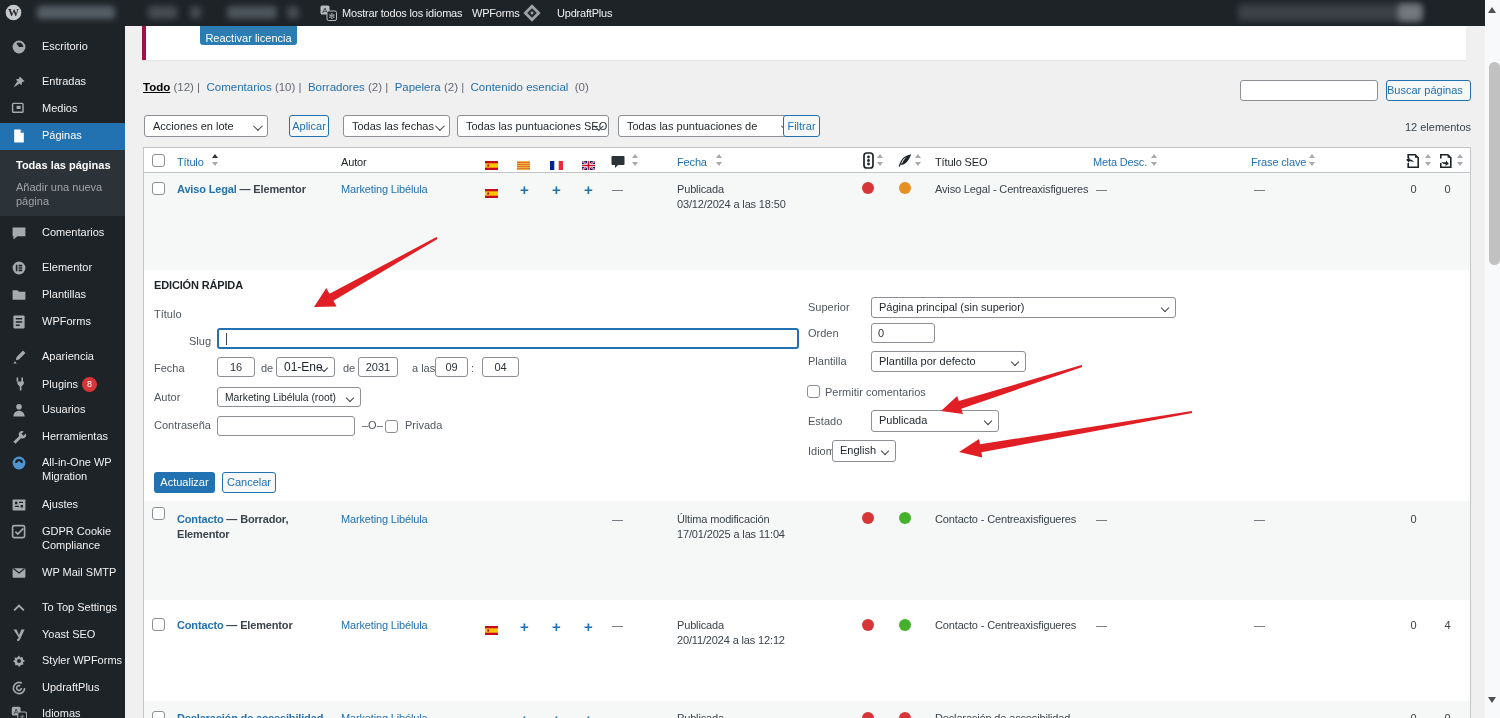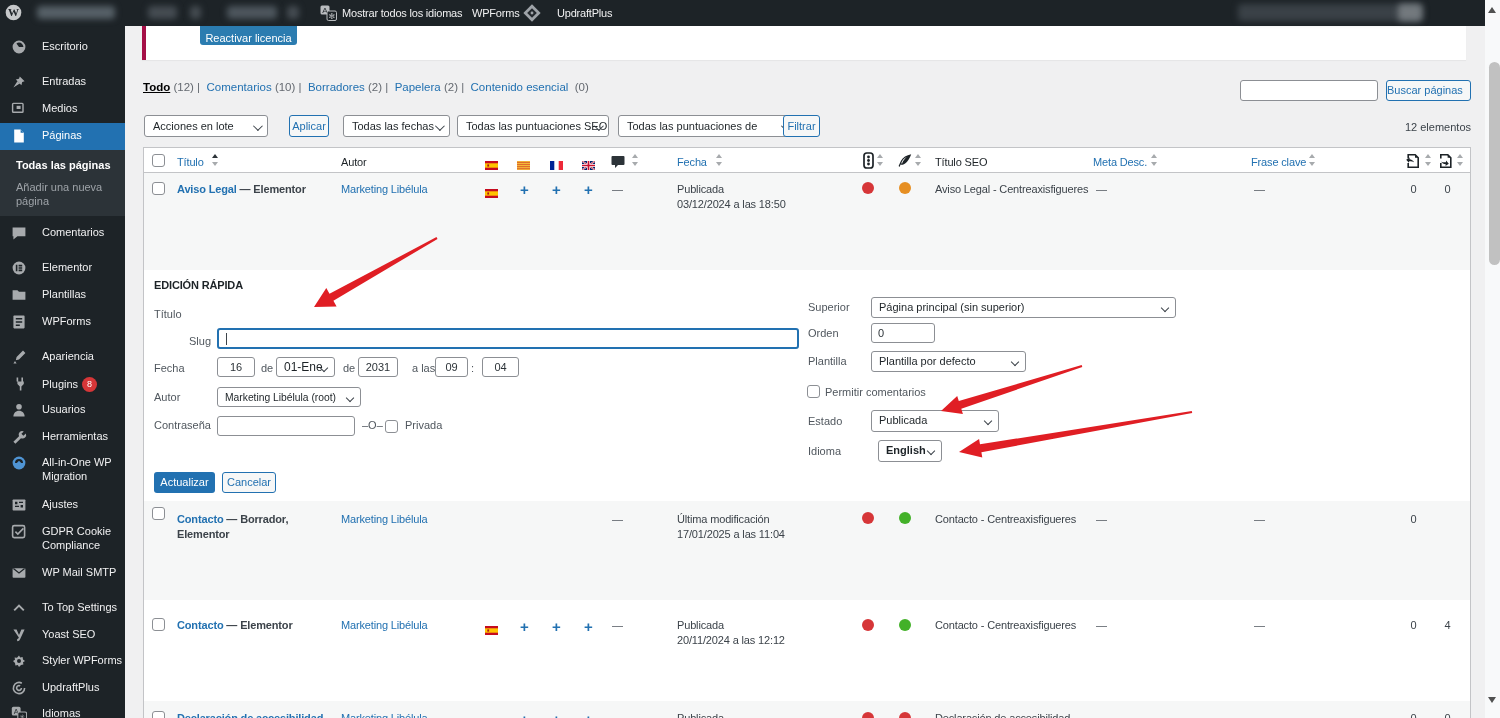--- a/index.html
+++ b/index.html
@@ -419,21 +419,21 @@
     <div class="qe-select" style="left:727px;top:149px;width:305px;height:21px;">Página principal (sin superior)</div>
     <div class="qe-label" style="left:664px;top:179px;">Orden</div>
     <div class="qe-input" style="left:727px;top:175px;width:64px;height:20px;">0</div>
     <div class="qe-label" style="left:664px;top:207px;">Plantilla</div>
     <div class="qe-select" style="left:727px;top:203px;width:155px;height:21px;">Plantilla por defecto</div>
     <div class="cb" style="left:663px;top:237px;"></div>
     <div class="qe-label" style="left:681px;top:238px;">Permitir comentarios</div>
     <div class="qe-label" style="left:664px;top:267px;">Estado</div>
     <div class="qe-select" style="left:727px;top:262px;width:128px;height:22px;">Publicada</div>
     <div class="qe-label" style="left:664px;top:297px;">Idioma</div>
-    <div class="qe-select" style="left:734px;top:292px;width:64px;height:22px;font-weight:bold;">English</div>
+    <div class="qe-select" style="left:688px;top:292px;width:64px;height:22px;">English</div>
 
     <div class="abs" style="left:10px;top:324px;width:61px;height:21px;background:#2271b1;border-radius:3px;color:#fff;font-size:11px;text-align:center;line-height:21px;">Actualizar</div>
     <div class="abs" style="left:78px;top:324px;width:54px;height:21px;background:#f6f7f7;border:1px solid #2271b1;border-radius:3px;color:#2271b1;font-size:11px;text-align:center;line-height:19px;">Cancelar</div>
 
     <div class="cb" style="left:8px;top:359px;"></div>
     <div class="cell" style="left:33px;top:364px;line-height:15px;"><a class="blue" style="font-weight:bold;text-decoration:none;">Contacto</a><b style="color:#3c434a;"> — Borrador,<br>Elementor</b></div>
     <div class="cell blue" style="left:197px;top:364px;">Marketing Libélula</div>
     <div class="dash" style="left:468px;top:364px;">—</div>
     <div class="cell" style="left:533px;top:364px;">Última modificación<br>17/01/2025 a las 11:04</div>
     <div class="dot" style="left:718px;top:364px;background:#d63638;"></div>

